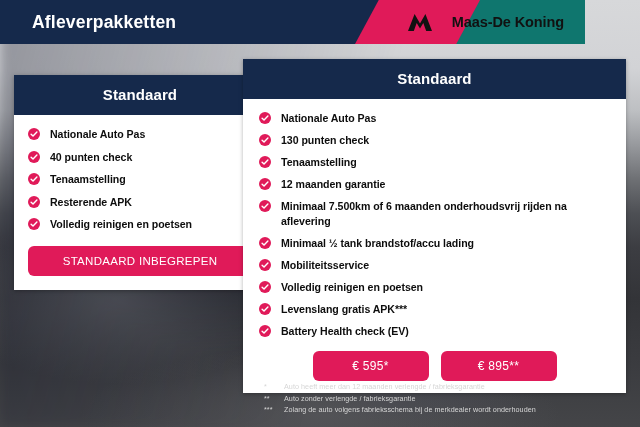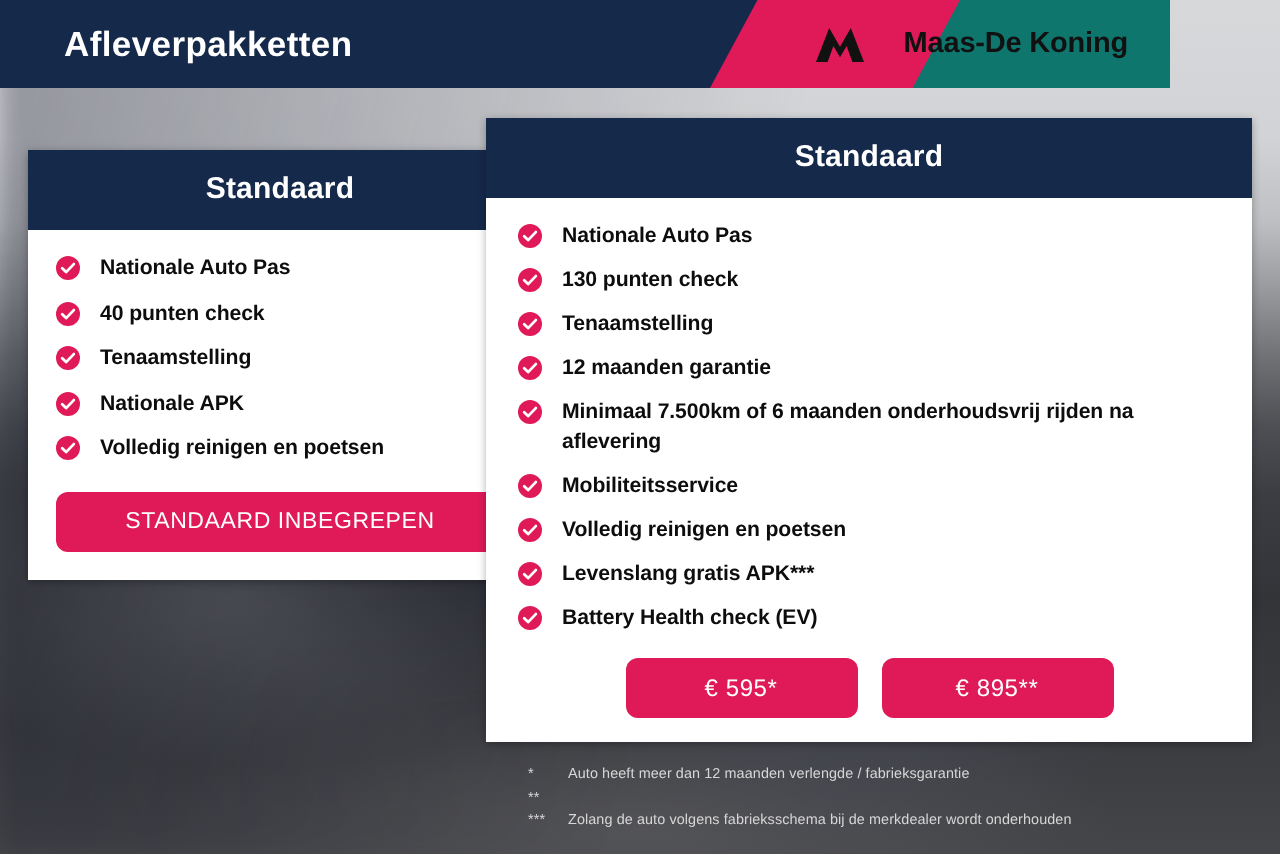--- a/index.html
+++ b/index.html
@@ -249,21 +249,21 @@
               <circle cx="12" cy="12" r="12" fill="#e01a59"></circle>
               <path d="M6.2 12.3 L10.1 16.1 L17.8 8.1" fill="none" stroke="#ffffff" stroke-width="2.8" stroke-linecap="round" stroke-linejoin="round"></path>
             </svg>
           <span>Tenaamstelling</span>
         </li>
         <li>
           <svg class="check-icon" viewBox="0 0 24 24">
               <circle cx="12" cy="12" r="12" fill="#e01a59"></circle>
               <path d="M6.2 12.3 L10.1 16.1 L17.8 8.1" fill="none" stroke="#ffffff" stroke-width="2.8" stroke-linecap="round" stroke-linejoin="round"></path>
             </svg>
-          <span>Nationale APK</span>
+          <span>Resterende APK</span>
         </li>
         <li>
           <svg class="check-icon" viewBox="0 0 24 24">
               <circle cx="12" cy="12" r="12" fill="#e01a59"></circle>
               <path d="M6.2 12.3 L10.1 16.1 L17.8 8.1" fill="none" stroke="#ffffff" stroke-width="2.8" stroke-linecap="round" stroke-linejoin="round"></path>
             </svg>
           <span>Volledig reinigen en poetsen</span>
         </li>
       </ul>
       <button class="btn-pink btn-included">STANDAARD INBEGREPEN</button>
@@ -307,20 +307,27 @@
               <circle cx="12" cy="12" r="12" fill="#e01a59"></circle>
               <path d="M6.2 12.3 L10.1 16.1 L17.8 8.1" fill="none" stroke="#ffffff" stroke-width="2.8" stroke-linecap="round" stroke-linejoin="round"></path>
             </svg>
           <span>Minimaal 7.500km of 6 maanden onderhoudsvrij rijden na aflevering</span>
         </li>
         <li>
           <svg class="check-icon" viewBox="0 0 24 24">
               <circle cx="12" cy="12" r="12" fill="#e01a59"></circle>
               <path d="M6.2 12.3 L10.1 16.1 L17.8 8.1" fill="none" stroke="#ffffff" stroke-width="2.8" stroke-linecap="round" stroke-linejoin="round"></path>
             </svg>
+          <span>Minimaal ½ tank brandstof/accu lading</span>
+        </li>
+        <li>
+          <svg class="check-icon" viewBox="0 0 24 24">
+              <circle cx="12" cy="12" r="12" fill="#e01a59"></circle>
+              <path d="M6.2 12.3 L10.1 16.1 L17.8 8.1" fill="none" stroke="#ffffff" stroke-width="2.8" stroke-linecap="round" stroke-linejoin="round"></path>
+            </svg>
           <span>Mobiliteitsservice</span>
         </li>
         <li>
           <svg class="check-icon" viewBox="0 0 24 24">
               <circle cx="12" cy="12" r="12" fill="#e01a59"></circle>
               <path d="M6.2 12.3 L10.1 16.1 L17.8 8.1" fill="none" stroke="#ffffff" stroke-width="2.8" stroke-linecap="round" stroke-linejoin="round"></path>
             </svg>
           <span>Volledig reinigen en poetsen</span>
         </li>
         <li>
@@ -346,20 +353,21 @@
     </div>
   </div>
 
   <div class="footnotes">
     <div class="footnote">
       <span class="fn-mark">*</span>
       <span>Auto heeft meer dan 12 maanden verlengde / fabrieksgarantie</span>
     </div>
     <div class="footnote">
       <span class="fn-mark">**</span>
+      <span>Auto zonder verlengde / fabrieksgarantie</span>
     </div>
     <div class="footnote">
       <span class="fn-mark">***</span>
       <span>Zolang de auto volgens fabrieksschema bij de merkdealer wordt onderhouden</span>
     </div>
   </div>
 
 </div>
 
 </body></html>

